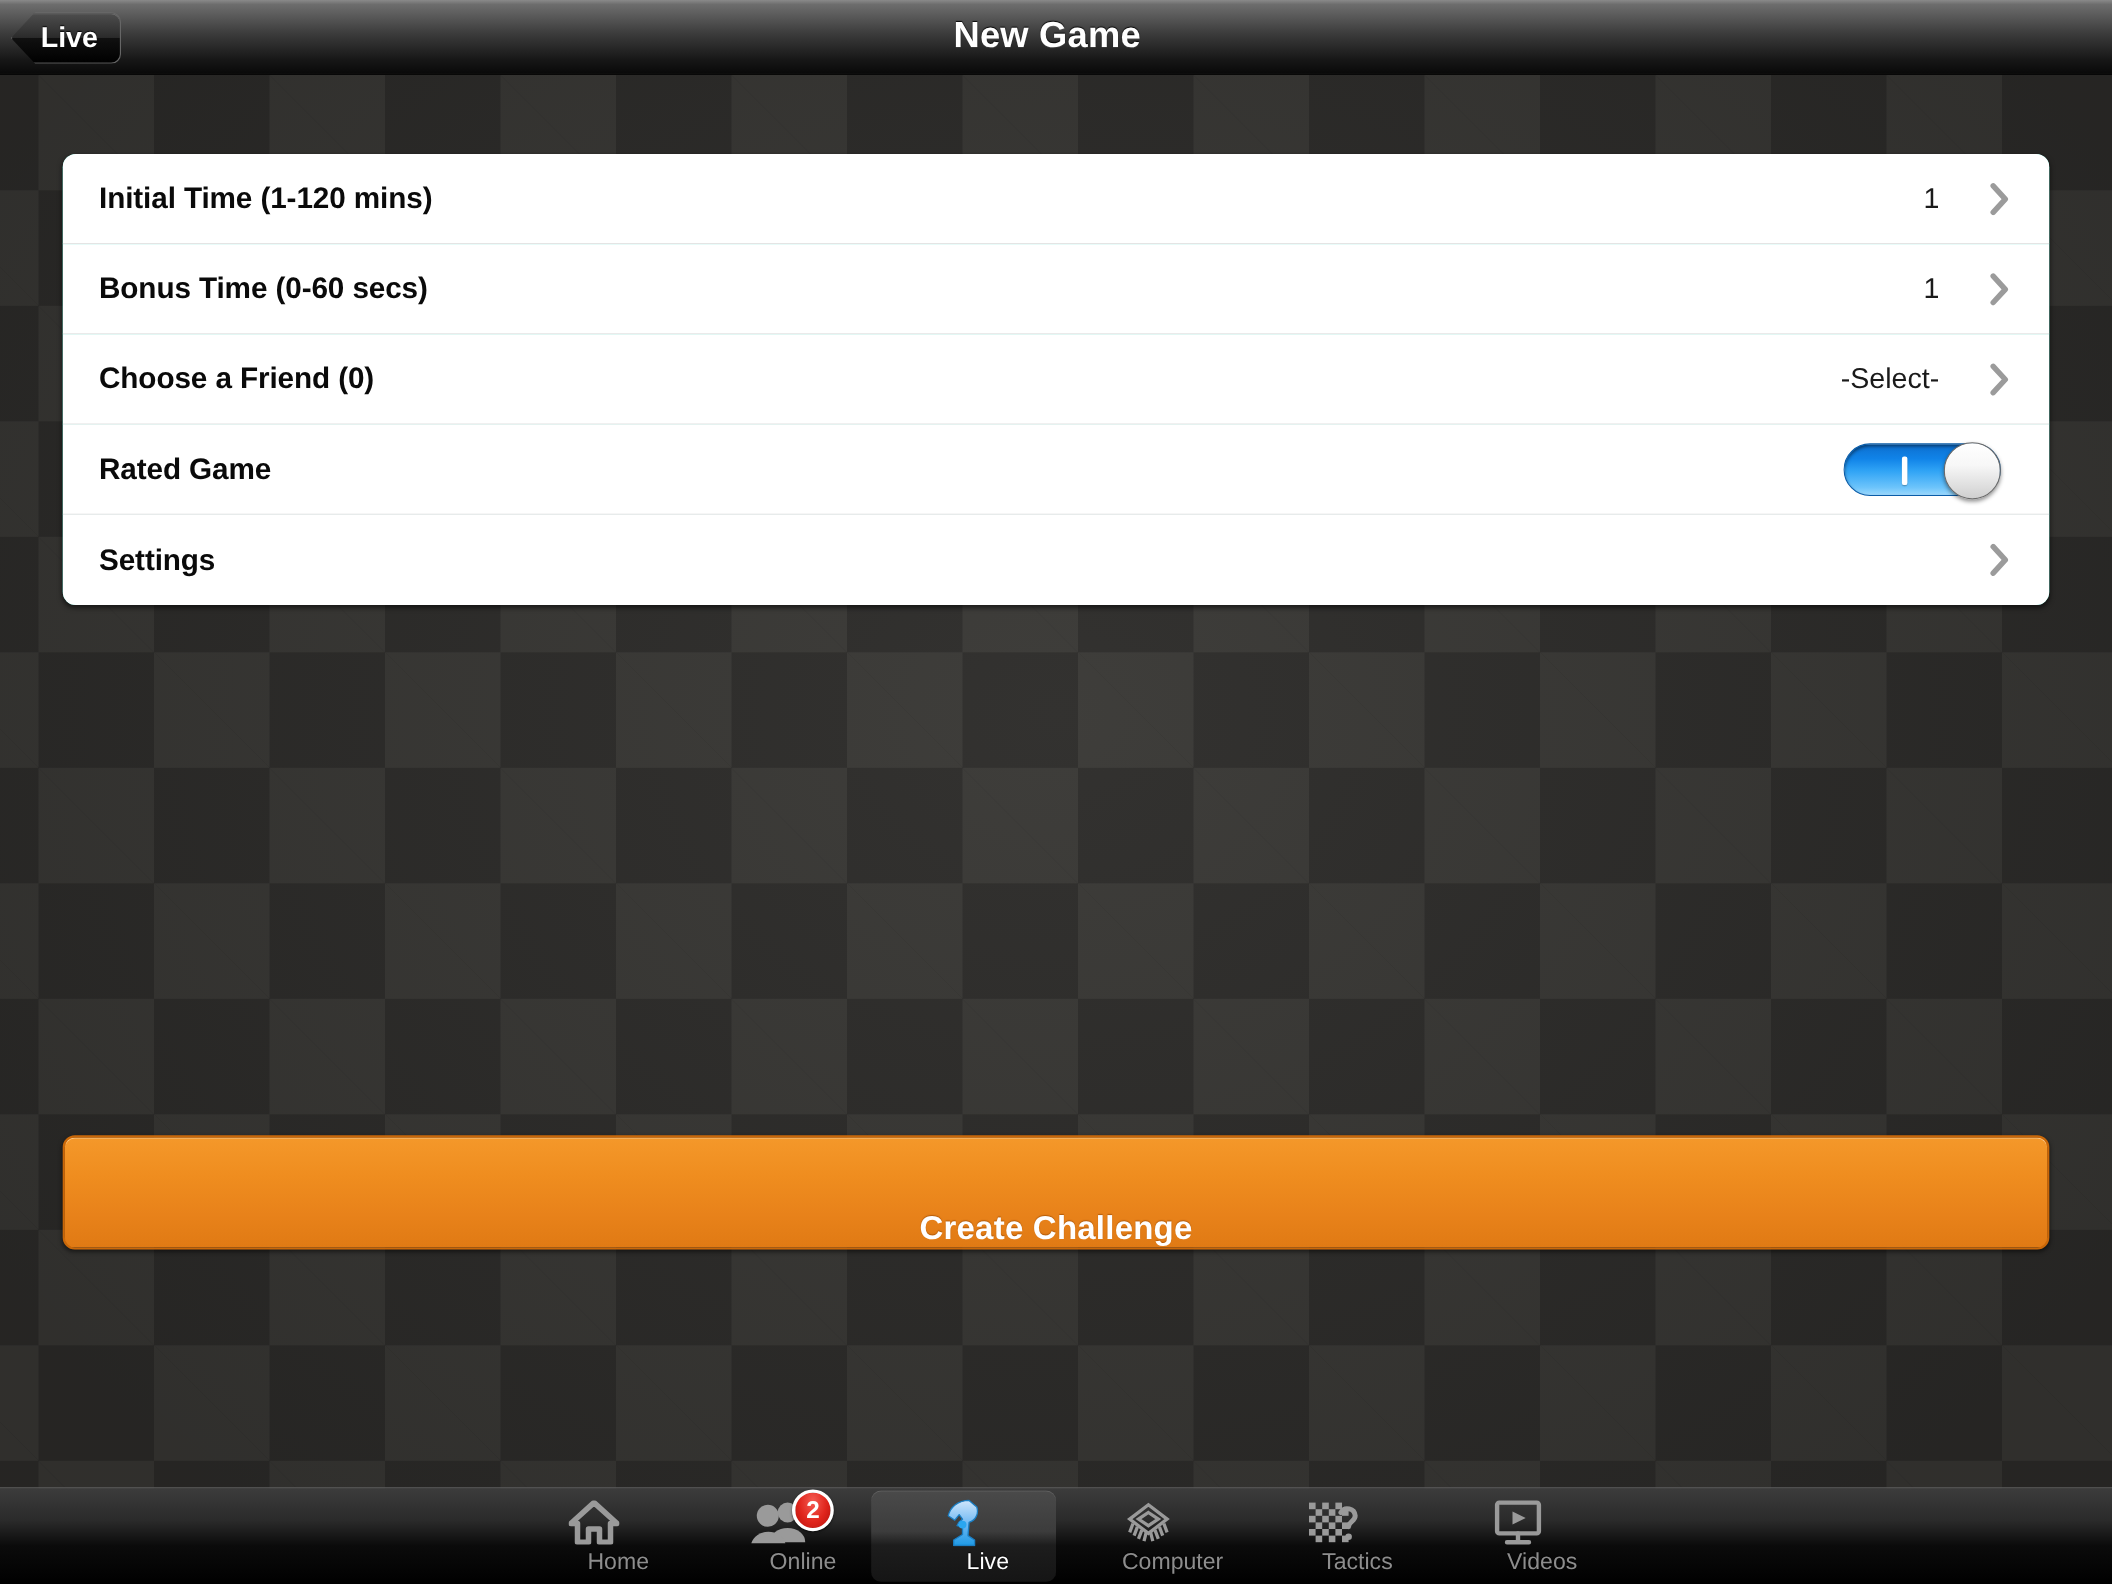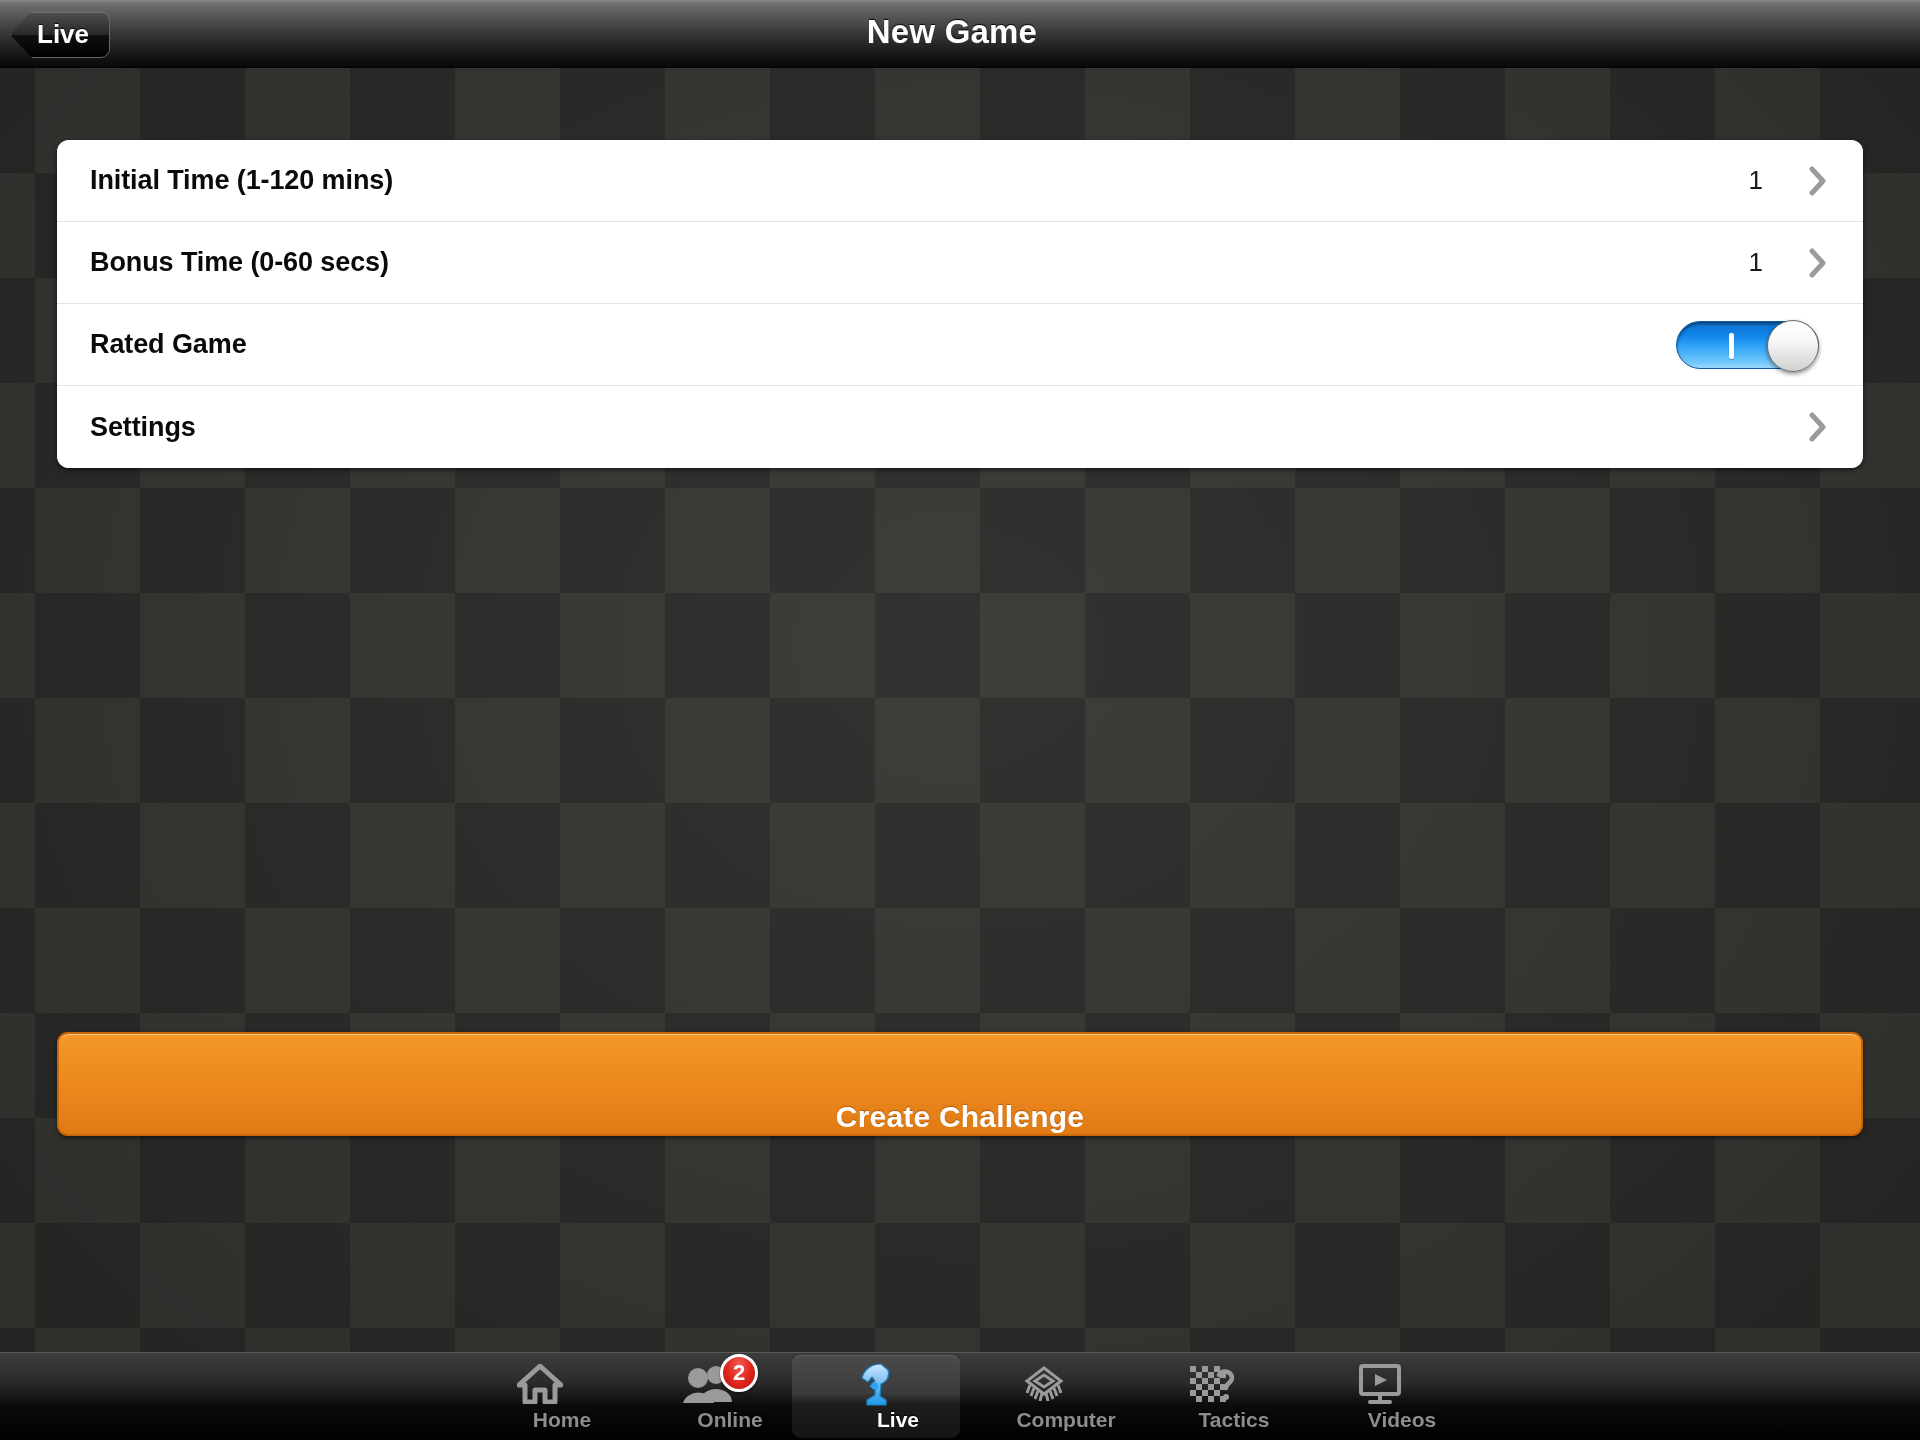--- a/index.html
+++ b/index.html
@@ -153,21 +153,21 @@
   }
   .tab.active {
     background:linear-gradient(to bottom, #4a4a4a 0%, #3c3c3c 45%, #1d1d1d 60%, #151515 100%);
     box-shadow:inset 0 1px 0 rgba(255,255,255,0.12);
   }
   .tab-icon {
     height:44px; display:flex; align-items:center; justify-content:center;
     position:relative;
   }
   .tab-label {
-    font-size:21px; font-weight:bold; color:#8d8d8d;
+    font-size:21px; font-weight:normal; color:#8d8d8d;
     text-shadow:0 -1px 1px rgba(0,0,0,0.9);
     margin-left:44px;
   }
   .tab.active .tab-label { color:#fff; }
   .badge {
     position:absolute; top:-8px; right:-24px;
     min-width:38px; height:38px; padding:0 8px;
     border-radius:19px;
     background:radial-gradient(ellipse at 50% 25%, #f45b52 0%, #e0251c 55%, #b3100b 100%);
     border:3px solid #fff;
@@ -200,20 +200,31 @@
             <svg width="18" height="30" viewBox="0 0 18 30">
               <path d="M3 3 L14 15 L3 27" fill="none" stroke="#9b9b9b" stroke-width="5" stroke-linecap="round" stroke-linejoin="round"></path>
             </svg>
           </span>
         </div>
       </div>
       <div class="row">
         <div class="row-label">Bonus Time (0-60 secs)</div>
         <div class="row-right">
           <span class="row-value">1</span>
+          <span class="chevron">
+            <svg width="18" height="30" viewBox="0 0 18 30">
+              <path d="M3 3 L14 15 L3 27" fill="none" stroke="#9b9b9b" stroke-width="5" stroke-linecap="round" stroke-linejoin="round"></path>
+            </svg>
+          </span>
+        </div>
+      </div>
+      <div class="row">
+        <div class="row-label">Choose a Friend (0)</div>
+        <div class="row-right">
+          <span class="row-value">-Select-</span>
           <span class="chevron">
             <svg width="18" height="30" viewBox="0 0 18 30">
               <path d="M3 3 L14 15 L3 27" fill="none" stroke="#9b9b9b" stroke-width="5" stroke-linecap="round" stroke-linejoin="round"></path>
             </svg>
           </span>
         </div>
       </div>
       <div class="row">
         <div class="row-label">Rated Game</div>
         <div class="toggle-wrap">

